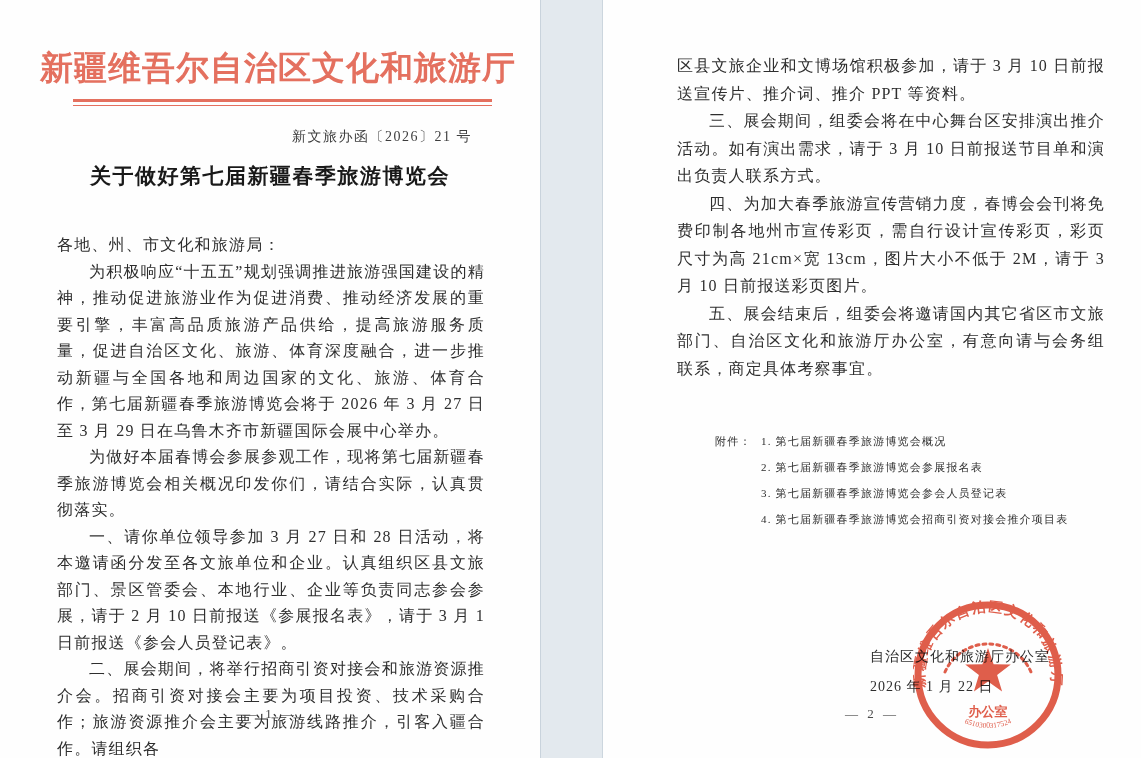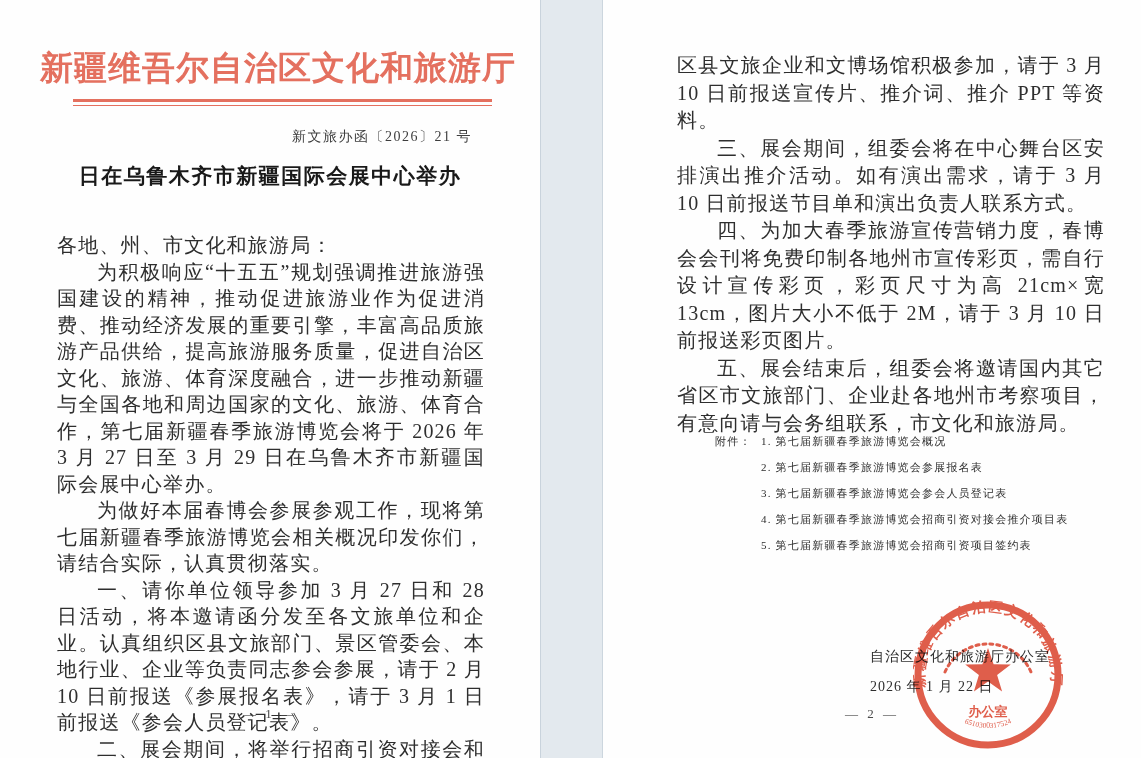--- a/index.html
+++ b/index.html
@@ -12,21 +12,21 @@
   .page2{left:603px;width:538px;}
 
   
   .agency{position:absolute;left:40px;right:40px;top:46px;text-align:center;
           font-size:33px;font-weight:bold;color:#e4705f;letter-spacing:1px;white-space:nowrap;}
   .red-rule{position:absolute;left:73px;right:48px;top:99px;height:3px;
             border-top:3px solid #e4705f;border-bottom:1px solid #e4705f;}
   .doc-number{position:absolute;left:292px;top:128px;font-size:14px;color:#3d3d3d;letter-spacing:1.5px;}
   .title{position:absolute;left:0;right:0;top:160px;text-align:center;font-size:21px;
          font-weight:bold;color:#191919;line-height:32px;letter-spacing:1.5px;}
-  .body-text{position:absolute;font-size:20px;color:#2e2e2e;text-align:justify;letter-spacing:1.2px;}
+  .body-text{position:absolute;font-size:16px;color:#2e2e2e;text-align:justify;letter-spacing:1.2px;}
   .body1{left:57px;width:428px;top:232px;line-height:26.5px;}
   .body2{left:74px;width:428px;top:52px;line-height:27.5px;}
   .para{text-indent:0;}
   .para.indent{text-indent:2em;}
   .pagenum{position:absolute;left:0;right:0;bottom:36px;text-align:center;font-size:13px;
            color:#4a4a4a;letter-spacing:3px;}
 
   
   .attachments{position:absolute;left:112px;top:428px;display:flex;font-size:11px;
                color:#2e2e2e;letter-spacing:1.2px;line-height:26px;}
@@ -41,50 +41,49 @@
 </head>
 <body>
 
 <div class="stage">
 
   <div class="page page1">
     <div class="agency">新疆维吾尔自治区文化和旅游厅</div>
     <div class="red-rule"></div>
     <div class="doc-number">新文旅办函〔2026〕21 号</div>
     <div class="title">
-      <div>日在乌鲁木齐市新疆国际会展中心举办</div>
+      <div>关于做好第七届新疆春季旅游博览会</div>
     </div>
     <div class="body-text body1">
         <div class="para">各地、州、市文化和旅游局：</div>
         <div class="para indent">为积极响应“十五五”规划强调推进旅游强国建设的精神，推动促进旅游业作为促进消费、推动经济发展的重要引擎，丰富高品质旅游产品供给，提高旅游服务质量，促进自治区文化、旅游、体育深度融合，进一步推动新疆与全国各地和周边国家的文化、旅游、体育合作，第七届新疆春季旅游博览会将于 2026 年 3 月 27 日至 3 月 29 日在乌鲁木齐市新疆国际会展中心举办。</div>
         <div class="para indent">为做好本届春博会参展参观工作，现将第七届新疆春季旅游博览会相关概况印发你们，请结合实际，认真贯彻落实。</div>
         <div class="para indent">一、请你单位领导参加 3 月 27 日和 28 日活动，将本邀请函分发至各文旅单位和企业。认真组织区县文旅部门、景区管委会、本地行业、企业等负责同志参会参展，请于 2 月 10 日前报送《参展报名表》，请于 3 月 1 日前报送《参会人员登记表》。</div>
         <div class="para indent">二、展会期间，将举行招商引资对接会和旅游资源推介会。招商引资对接会主要为项目投资、技术采购合作；旅游资源推介会主要为旅游线路推介，引客入疆合作。请组织各</div>
       </div>
     <div class="pagenum">— 1 —</div>
   </div>
 
   <div class="gutter"></div>
 
   <div class="page page2">
     <div class="body-text body2">
         <div class="para">区县文旅企业和文博场馆积极参加，请于 3 月 10 日前报送宣传片、推介词、推介 PPT 等资料。</div>
         <div class="para indent">三、展会期间，组委会将在中心舞台区安排演出推介活动。如有演出需求，请于 3 月 10 日前报送节目单和演出负责人联系方式。</div>
         <div class="para indent">四、为加大春季旅游宣传营销力度，春博会会刊将免费印制各地州市宣传彩页，需自行设计宣传彩页，彩页尺寸为高 21cm×宽 13cm，图片大小不低于 2M，请于 3 月 10 日前报送彩页图片。</div>
-        <div class="para indent">五、展会结束后，组委会将邀请国内其它省区市文旅部门、企业赴各地州市考察项目，有意向请与会务组联系，市文化和旅游局。</div>
+        <div class="para indent">五、展会结束后，组委会将邀请国内其它省区市文旅部门、自治区文化和旅游厅办公室，有意向请与会务组联系，商定具体考察事宜。</div>
       </div>
 
     <div class="attachments">
       <div class="att-label">附件：</div>
       <div class="att-items">
           <div class="att-item">1. 第七届新疆春季旅游博览会概况</div>
           <div class="att-item">2. 第七届新疆春季旅游博览会参展报名表</div>
           <div class="att-item">3. 第七届新疆春季旅游博览会参会人员登记表</div>
           <div class="att-item">4. 第七届新疆春季旅游博览会招商引资对接会推介项目表</div>
-          <div class="att-item">5. 第七届新疆春季旅游博览会招商引资项目签约表</div>
         </div>
     </div>
 
     <div class="signature">
       <div>自治区文化和旅游厅办公室</div>
       <div>2026 年 1 月 22 日</div>
     </div>
 
     <svg class="seal" viewBox="0 0 150 150">
       <circle cx="75" cy="75" r="70" fill="none" stroke="#dc4732" stroke-width="7"></circle>

